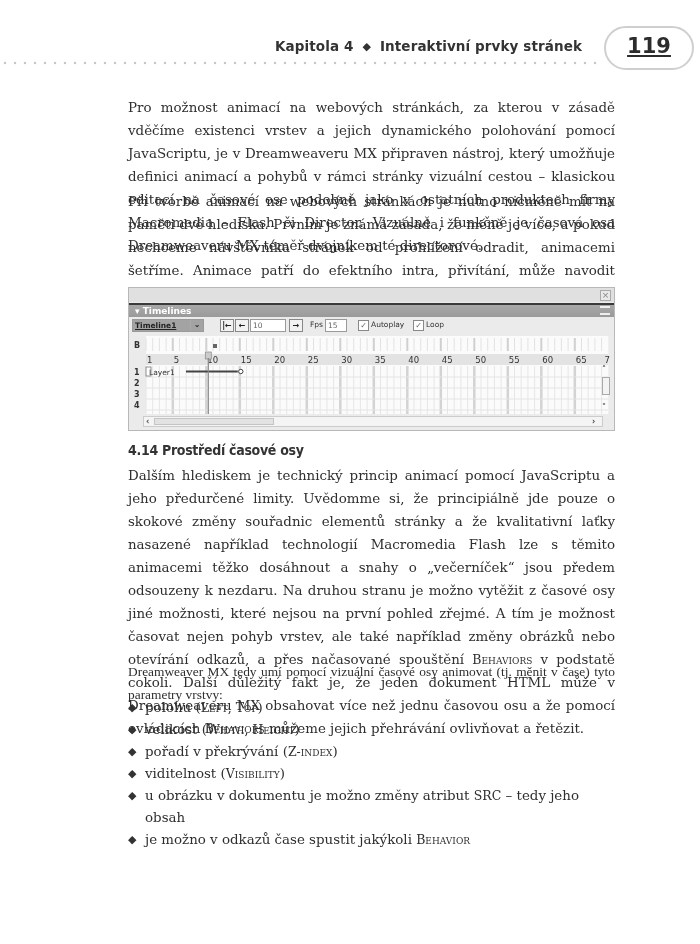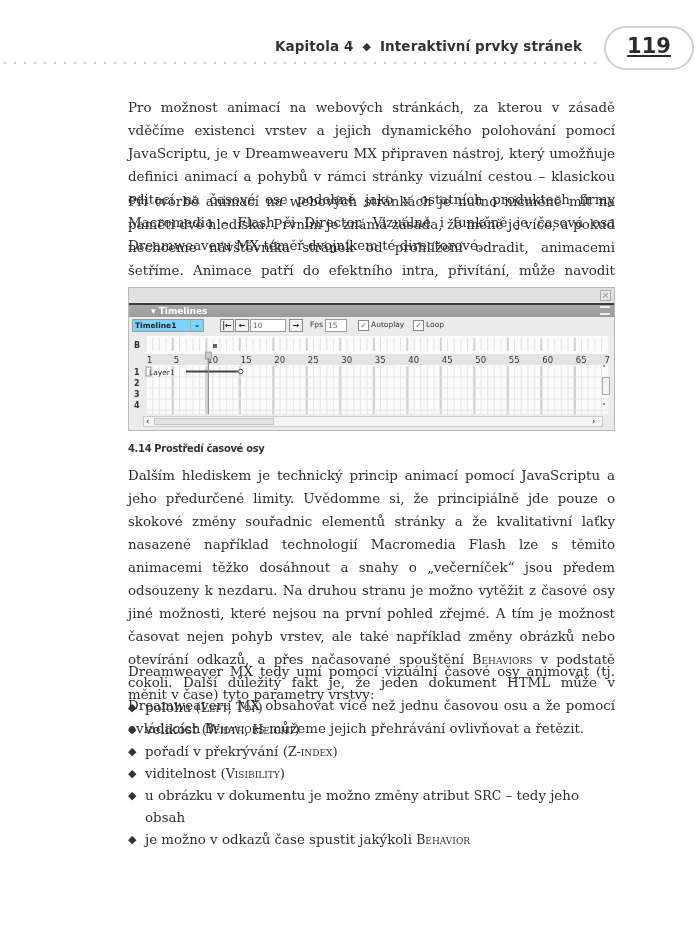--- a/index.html
+++ b/index.html
@@ -25,40 +25,40 @@
   .sc { font-variant: small-caps; font-size: 12.5px; }
 
   
   .fig { position: absolute; left: 128px; top: 287px; width: 487px; height: 144px; background: #ebebeb;
          border: 1px solid #b8b8b8; font-family: "DejaVu Sans", sans-serif; color: #222; }
   .fig-topbar { position: absolute; left: 0; top: 0; width: 100%; height: 14px; background: #e0e0e0; }
   .fig-close { position: absolute; right: 3px; top: 2px; width: 11px; height: 11px; border: 1px solid #aaa;
                background: #e9e9e9; font-size: 9px; line-height: 9px; text-align: center; color: #888; }
   .fig-line { position: absolute; left: 0; top: 15px; width: 100%; height: 2px; background: #3a3a3a; }
   .panel-title { position: absolute; left: 0; top: 17px; width: 100%; height: 12px; background: linear-gradient(#a8a8a8,#9a9a9a);
-                 color: #fff; font-size: 9px; font-weight: bold; line-height: 12px; padding-left: 22px; }
+                 color: #fff; font-size: 9px; font-weight: bold; line-height: 12px; padding-left: 6px; }
   .panel-menu { position: absolute; right: 4px; top: 18px; width: 10px; height: 9px; border-top: 2px solid #eee; border-bottom: 2px solid #eee; }
   .toolbar { position: absolute; left: 3px; top: 31px; height: 14px; width: 470px; }
   .tb { position: absolute; height: 13px; font-size: 7.5px; line-height: 12px; }
-  .sel { left: 0; width: 72px; background: #7dd3fc; border: 1px solid #9a9a9a; padding-left: 2px; font-weight: bold; }
+  .sel { left: 0; width: 72px; background: #a3a3a3; border: 1px solid #9a9a9a; padding-left: 2px; font-weight: bold; text-decoration: underline; }
   .sel-arrow { position: absolute; right: 0; top: 0; width: 13px; height: 11px; border-left: 1px solid #aaa; text-align: center; font-size: 8px; line-height: 10px; }
   .btn { width: 14px; background: #f2f2f2; border: 1px solid #888; text-align: center; font-weight: bold; font-size: 8px; }
   .field { background: #fff; border: 1px solid #9a9a9a; padding-left: 2px; color: #666; }
   .chk { width: 11px; height: 11px; top: 1px; border: 1px solid #888; background: #fff; text-align: center; font-size: 8px; line-height: 9px; color: #666; }
   .lbl { color: #333; text-align: right; }
 
   .grid-area { position: absolute; left: 3px; top: 48px; width: 468px; height: 78px; }
   .grid-svg { position: absolute; left: 0; top: 0; }
   .vscroll { position: absolute; left: 472px; top: 77px; width: 10px; height: 50px; }
   .hscroll { position: absolute; left: 14px; top: 128px; width: 460px; height: 11px; background: #f4f4f4; border: 1px solid #ccc; }
   .hthumb { position: absolute; left: 10px; top: 1px; width: 120px; height: 7px; background: #e2e2e2; border: 1px solid #c4c4c4; }
   .sarrow { position: absolute; font-size: 8px; color: #444; line-height: 9px; font-weight: bold; }
 
   .caption { position: absolute; left: 128px; top: 442px; font-family: "DejaVu Sans Condensed", "DejaVu Sans", sans-serif;
-             font-size: 11px; font-weight: bold; color: #333; letter-spacing: -0.3px; }
+             font-size: 14px; font-weight: bold; color: #333; letter-spacing: -0.3px; }
 
   ul.bullets { position: absolute; left: 128px; top: 697px; width: 487px; list-style: none; }
   ul.bullets li { position: relative; padding-left: 17px; font-size: 13.4px; line-height: 22px; color: #2e2e2e; }
   ul.bullets li .b { position: absolute; left: 0; top: 0; font-size: 11px; color: #333; }
 </style>
 </head>
 <body>
 
 <div class="running-head">
   <div class="dots"></div>
@@ -282,21 +282,21 @@
     <div class="sarrow" style="left:2px;top:0;">‹</div>
     <div class="hthumb"></div>
     <div class="sarrow" style="left:448px;top:0;">›</div>
   </div>
 </div>
 
 <div class="caption">4.14 Prostředí časové osy</div>
 
 <p class="text" style="top:464px;"><span>Dalším hlediskem je technický princip animací pomocí JavaScriptu a jeho předurčené limity. Uvědomme si, že principiálně jde pouze o skokové změny souřadnic elementů stránky a že kvalitativní laťky nasazené například technologií Macromedia Flash lze s těmito animacemi těžko dosáhnout a snahy o „večerníček“ jsou předem odsouzeny k nezdaru. Na druhou stranu je možno vytěžit z časové osy jiné možnosti, které nejsou na první pohled zřejmé. A tím je možnost časovat nejen pohyb vrstev, ale také například změny obrázků nebo otevírání odkazů, a přes načasované spouštění </span><span class="sc">Behaviors</span><span> v podstatě cokoli. Další důležitý fakt je, že jeden dokument HTML může v Dreamweaveru MX obsahovat více než jednu časovou osu a že pomocí ovládacích </span><span class="sc">Behaviors</span><span> můžeme jejich přehrávání ovlivňovat a řetězit.</span></p>
 
-<p class="text" style="top:660px;">Dreamweaver MX tedy umí pomocí vizuální časové osy animovat (tj. měnit v čase) tyto parametry vrstvy:</p>
+<p class="text" style="top:660px;font-family:Liberation Serif, serif;">Dreamweaver MX tedy umí pomocí vizuální časové osy animovat (tj. měnit v čase) tyto parametry vrstvy:</p>
 
 <ul class="bullets">
   <li><span class="b">◆</span><span>polohu (</span><span class="sc">Left, Top</span><span>)</span></li>
   <li><span class="b">◆</span><span>velikost (</span><span class="sc">Width, Height</span><span>)</span></li>
   <li><span class="b">◆</span><span>pořadí v překrývání (</span><span class="sc">Z-index</span><span>)</span></li>
   <li><span class="b">◆</span><span>viditelnost (</span><span class="sc">Visibility</span><span>)</span></li>
   <li><span class="b">◆</span><span>u obrázku v dokumentu je možno změny atribut </span><span class="sc">SRC</span><span> – tedy jeho obsah</span></li>
   <li><span class="b">◆</span><span>je možno v odkazů čase spustit jakýkoli </span><span class="sc">Behavior</span><span></span></li>
 </ul>
 

